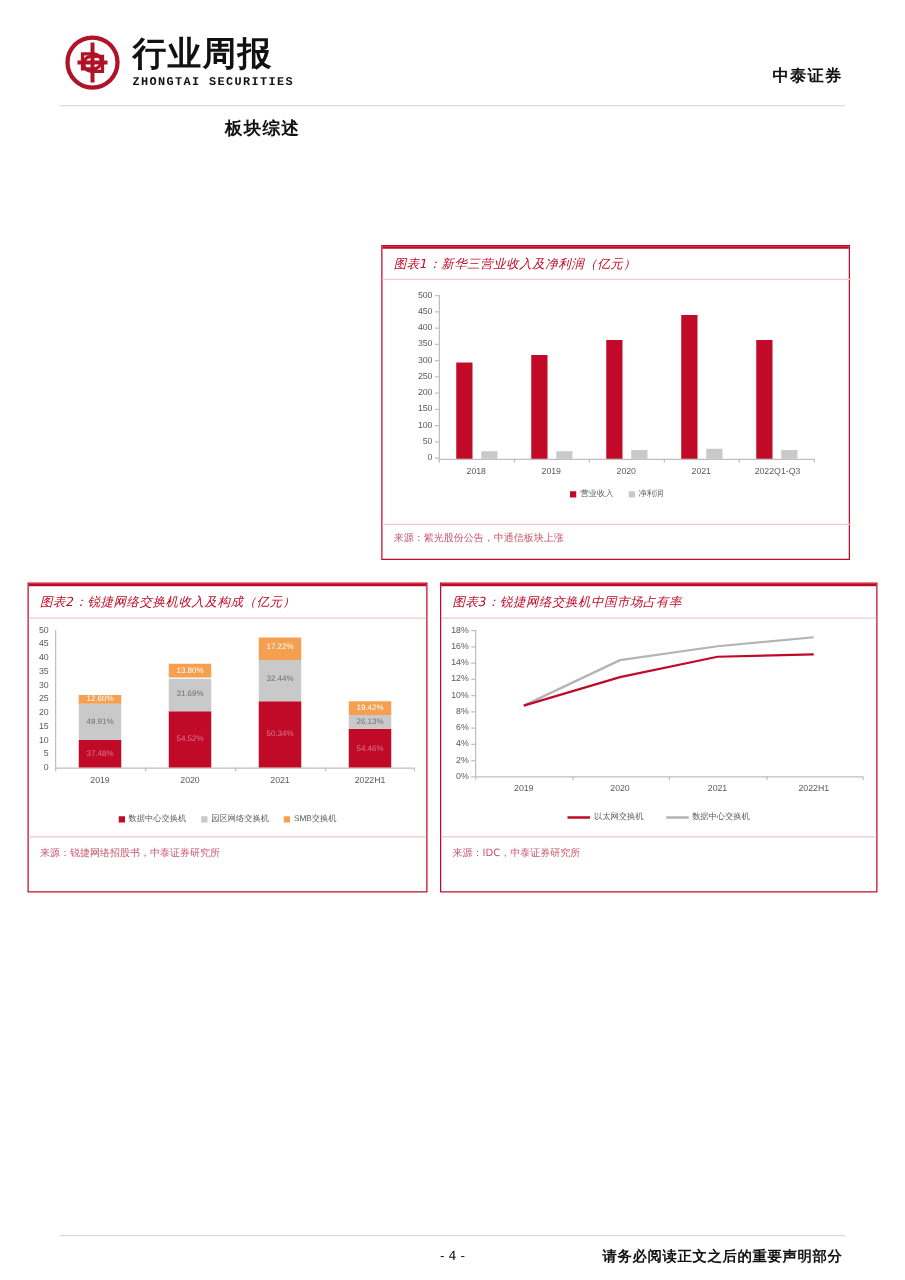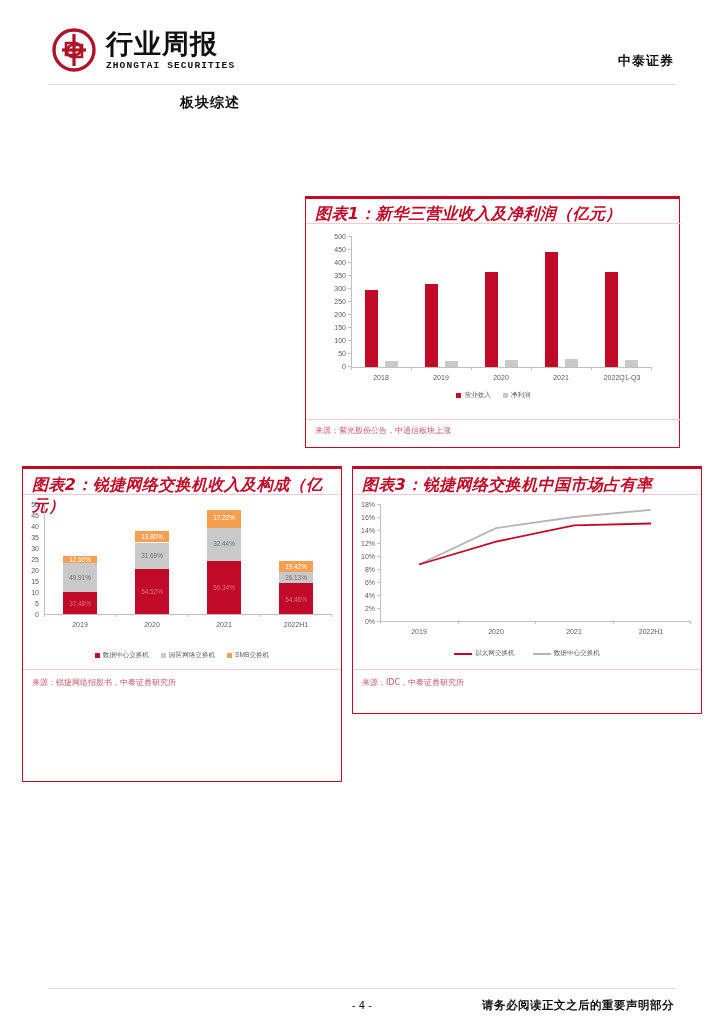--- a/index.html
+++ b/index.html
@@ -26,35 +26,35 @@
   
   .sec-title{position:absolute;left:180px;top:94px;font-family:"DejaVu Sans", sans-serif;font-weight:bold;font-size:14px;letter-spacing:1px;color:#111;}
   .bullet-row{position:absolute;left:240px;top:124px;width:442px;display:flex;gap:14px;}
   .bullet-sq{width:7px;height:7px;background:#111;margin-top:5px;flex:none;}
   .bullet-txt{font-family:"DejaVu Sans", sans-serif;font-size:11px;line-height:1.85;color:#111;text-align:justify;}
 
   
   .fig{position:absolute;box-sizing:border-box;background:#fff;}
   .fig-border{border:1px solid #c00A28;}
   .fig-toprule{position:absolute;left:0;top:0;height:2px;width:100%;background:#c00A28;}
-  .fig-title{font-family:"DejaVu Sans", sans-serif;font-weight:bold;font-style:italic;font-size:16px;color:#c00A28;letter-spacing:.4px;}
+  .fig-title{font-family:"DejaVu Sans", sans-serif;font-weight:normal;font-style:italic;font-size:10px;color:#c00A28;letter-spacing:.4px;}
   .fig-title-rule{height:1px;background:#f0c9d1;}
   .fig-src{font-family:"DejaVu Sans", sans-serif;font-size:8px;color:#c8566c;}
   .fig-src-rule{height:1px;background:#f0c9d1;}
 
   
   #fig1{left:305px;top:196px;width:375px;height:252px;}
   #fig1 .fig-title{position:absolute;left:9px;top:7px;}
   #fig1 .fig-title-rule{position:absolute;left:0;top:26px;width:375px;}
   #fig1 .plot{position:absolute;left:0px;top:28px;width:375px;height:190px;}
   #fig1 .fig-src-rule{position:absolute;left:0;top:222px;width:375px;}
   #fig1 .fig-src{position:absolute;left:9px;top:228px;}
 
   
-  #fig2{left:22px;top:466px;width:320px;height:316px;}
+  #fig2{left:22px;top:466px;width:320px;height:248px;}
   #fig2 .fig-title{position:absolute;left:9px;top:8px;}
   #fig2 .fig-title-rule{position:absolute;left:0;top:27px;width:318px;}
   #fig2 .plot{position:absolute;left:0;top:29px;width:318px;height:152px;}
   #fig2 .legend-row{position:absolute;left:0;top:184px;width:318px;}
   #fig2 .fig-src-rule{position:absolute;left:0;top:202px;width:318px;}
   #fig2 .fig-src{position:absolute;left:9px;top:210px;}
 
   
   #fig3{left:352px;top:466px;width:350px;height:248px;}
   #fig3 .fig-title{position:absolute;left:9px;top:8px;}

